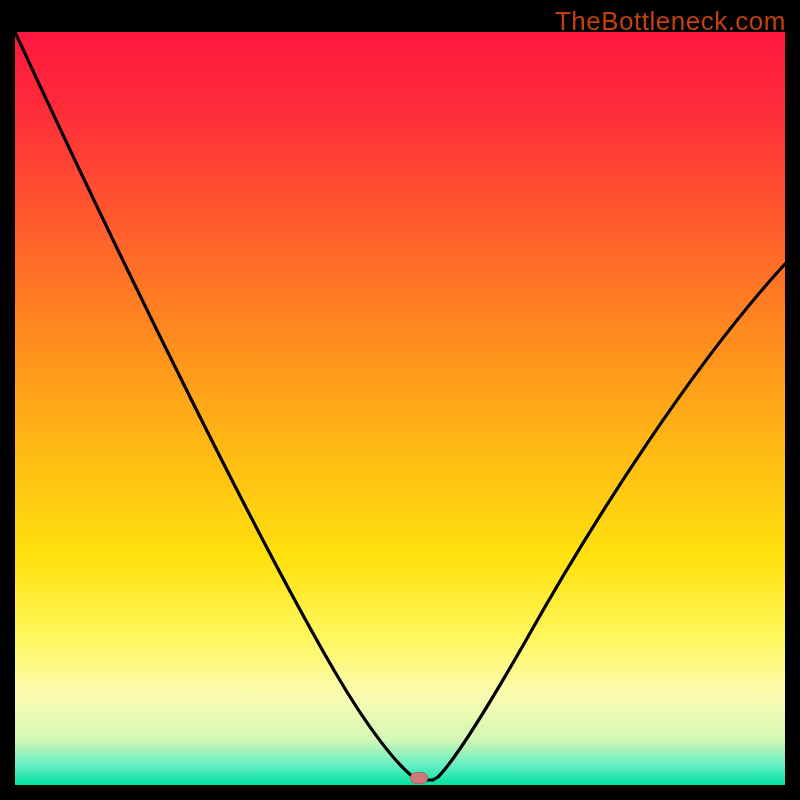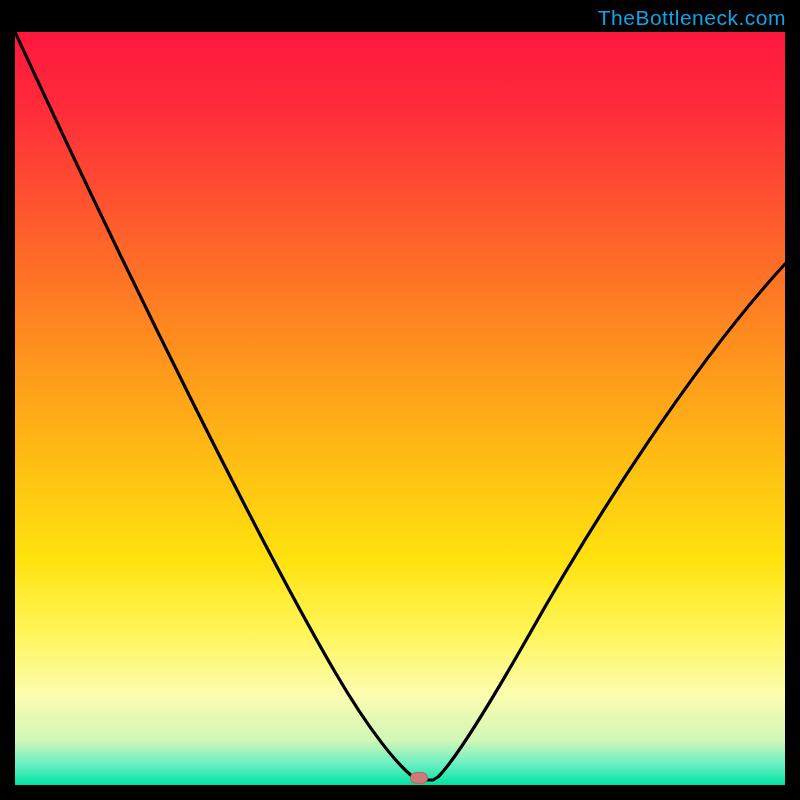--- a/index.html
+++ b/index.html
@@ -14,22 +14,22 @@
   .frame {
     position: relative;
     width: 800px;
     height: 800px;
     background: #000;
   }
   .watermark {
     position: absolute;
     top: 6px;
     right: 14px;
-    color: #0ea5e9;
-    font-size: 21px;
+    color: #c2410c;
+    font-size: 26px;
     font-weight: 400;
     letter-spacing: 0.5px;
     z-index: 5;
     user-select: none;
   }
   .plot-area {
     position: absolute;
     left: 15px;
     top: 32px;
     width: 770px;

